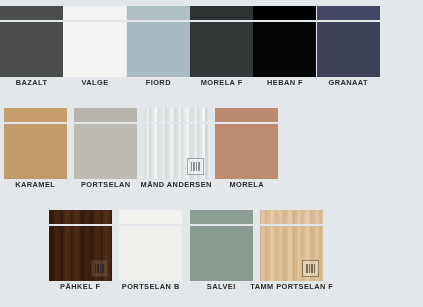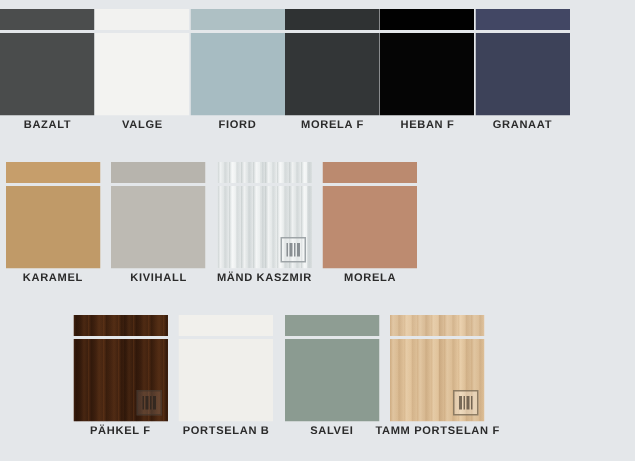--- a/index.html
+++ b/index.html
@@ -160,38 +160,38 @@
           <div class="panel top" style="background: rgb(198, 158, 107);"></div>
           <div class="panel body" style="background: rgb(192, 154, 104);"></div>
         </div>
         <div class="label">KARAMEL</div>
       </div>
       <div class="cell" style="width: 70.5px; height: 84px;">
         <div class="door" style="width: 63px; height: 71px;">
           <div class="panel top" style="background: rgb(183, 180, 173);"></div>
           <div class="panel body" style="background: rgb(189, 186, 179);"></div>
         </div>
-        <div class="label">KIVIHALL</div>
+        <div class="label">PORTSELAN</div>
       </div>
       <div class="cell" style="width: 70.5px; height: 84px;">
         <div class="door" style="width: 63px; height: 71px;">
           <div class="panel top" style="background: rgb(239, 242, 242);">
             <div class="grain-white"></div>
           </div>
           <div class="panel body" style="background: rgb(238, 241, 241);">
             <div class="grain-white"></div>
             <div class="badge onwhite">
               <i></i>
               <i></i>
               <i></i>
               <i></i>
             </div>
           </div>
         </div>
-        <div class="label">MÄND KASZMIR</div>
+        <div class="label">MÄND ANDERSEN</div>
       </div>
       <div class="cell" style="width: 70.5px; height: 84px;">
         <div class="door" style="width: 63px; height: 71px;">
           <div class="panel top" style="background: rgb(187, 138, 111);"></div>
           <div class="panel body" style="background: rgb(189, 139, 112);"></div>
         </div>
         <div class="label">MORELA</div>
       </div>
     </div>
     <div class="row r3" style="position: absolute; left: 45px; top: 210px; height: 84px;">

